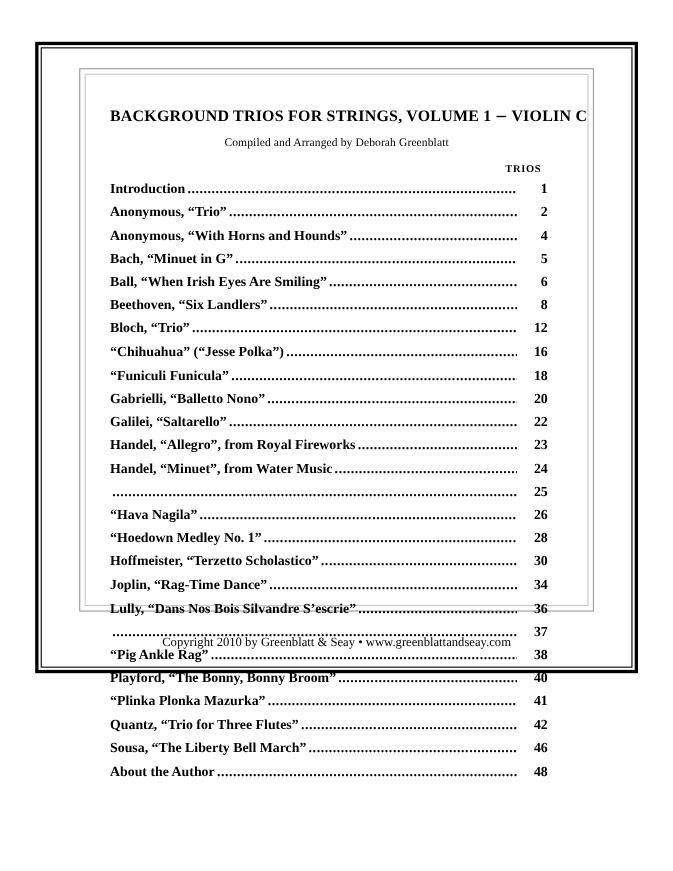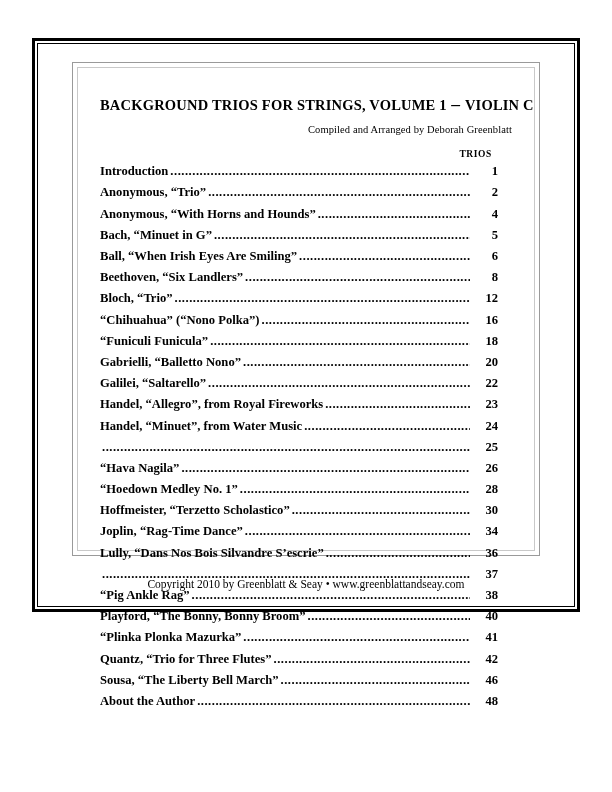--- a/index.html
+++ b/index.html
@@ -68,21 +68,21 @@
     font-weight: bold;
     font-size: 17.5px;
     letter-spacing: 0.2px;
     margin: 8px 0 0 0;
     white-space: nowrap;
   }
   .title .sc {
     font-size: 14.5px;
   }
   .subtitle {
-    text-align: right;
+    text-align: center;
     font-family: "Liberation Serif", serif;
     font-size: 12.5px;
     margin: 7px 0 0 0;
     letter-spacing: 0.1px;
   }
   .subtitle .sc {
     font-size: 10.5px;
   }
   .page-head {
     text-align: right;
@@ -192,21 +192,21 @@
           <span class="toc-page">8</span>
         </div>
 
         <div class="toc-row">
           <span class="toc-label">Bloch, “Trio”</span>
           <span class="toc-dots">......................................................................................................................</span>
           <span class="toc-page">12</span>
         </div>
 
         <div class="toc-row">
-          <span class="toc-label">“Chihuahua” (“Nono Polka”)</span>
+          <span class="toc-label">“Chihuahua” (“Jesse Polka”)</span>
           <span class="toc-dots">......................................................................................................................</span>
           <span class="toc-page">16</span>
         </div>
 
         <div class="toc-row">
           <span class="toc-label">“Funiculi Funicula”</span>
           <span class="toc-dots">......................................................................................................................</span>
           <span class="toc-page">18</span>
         </div>
 

